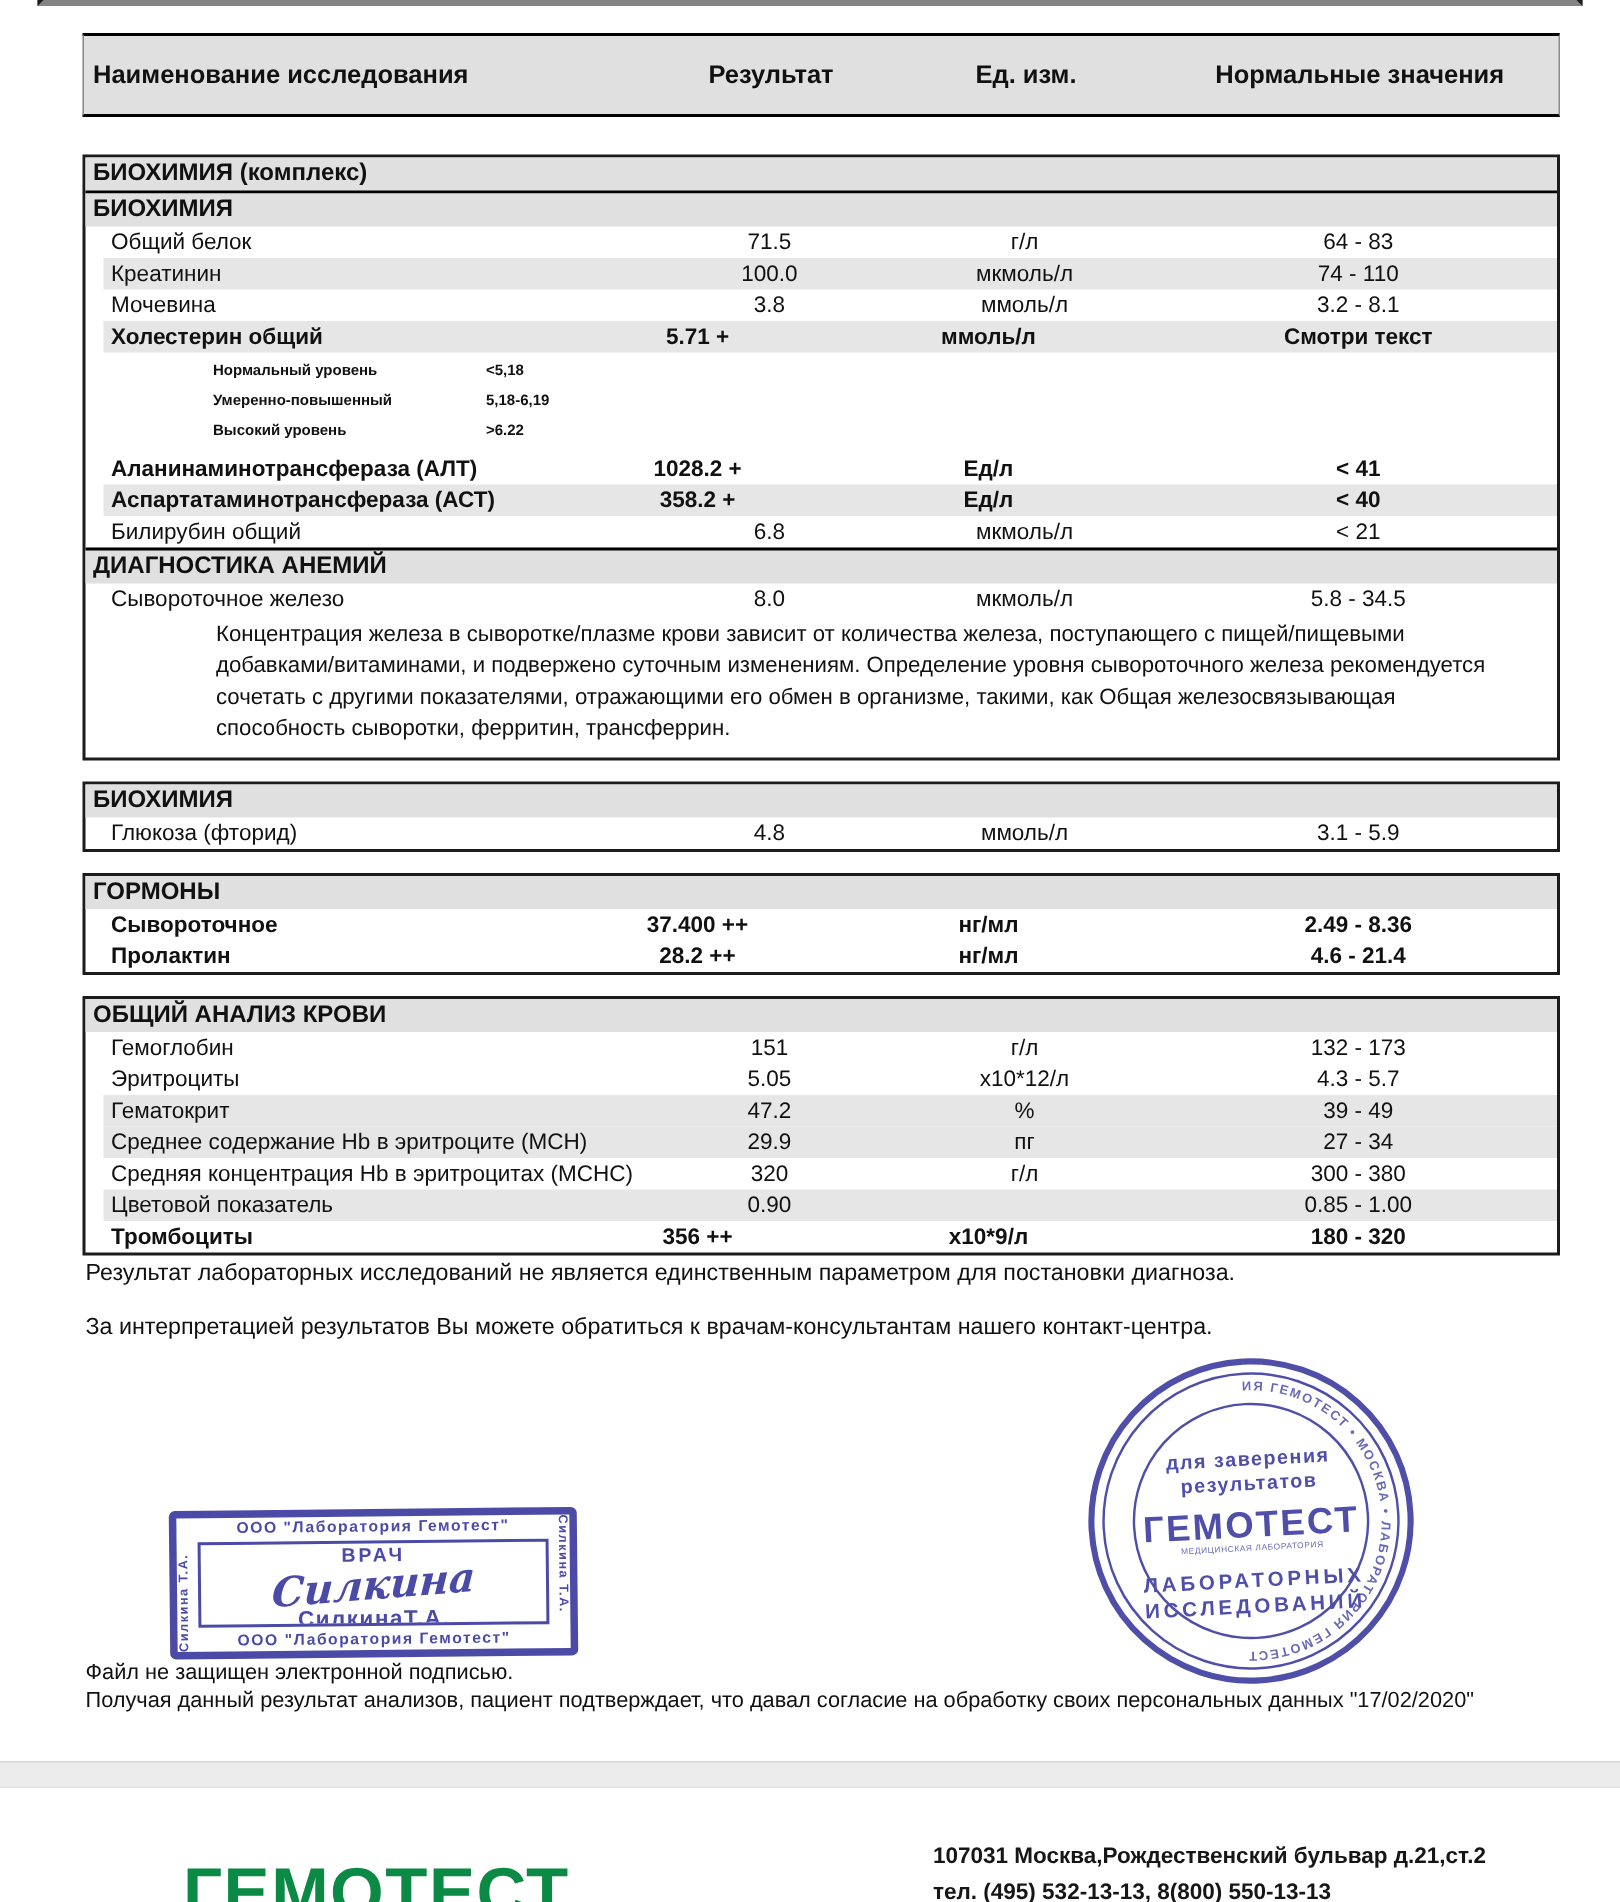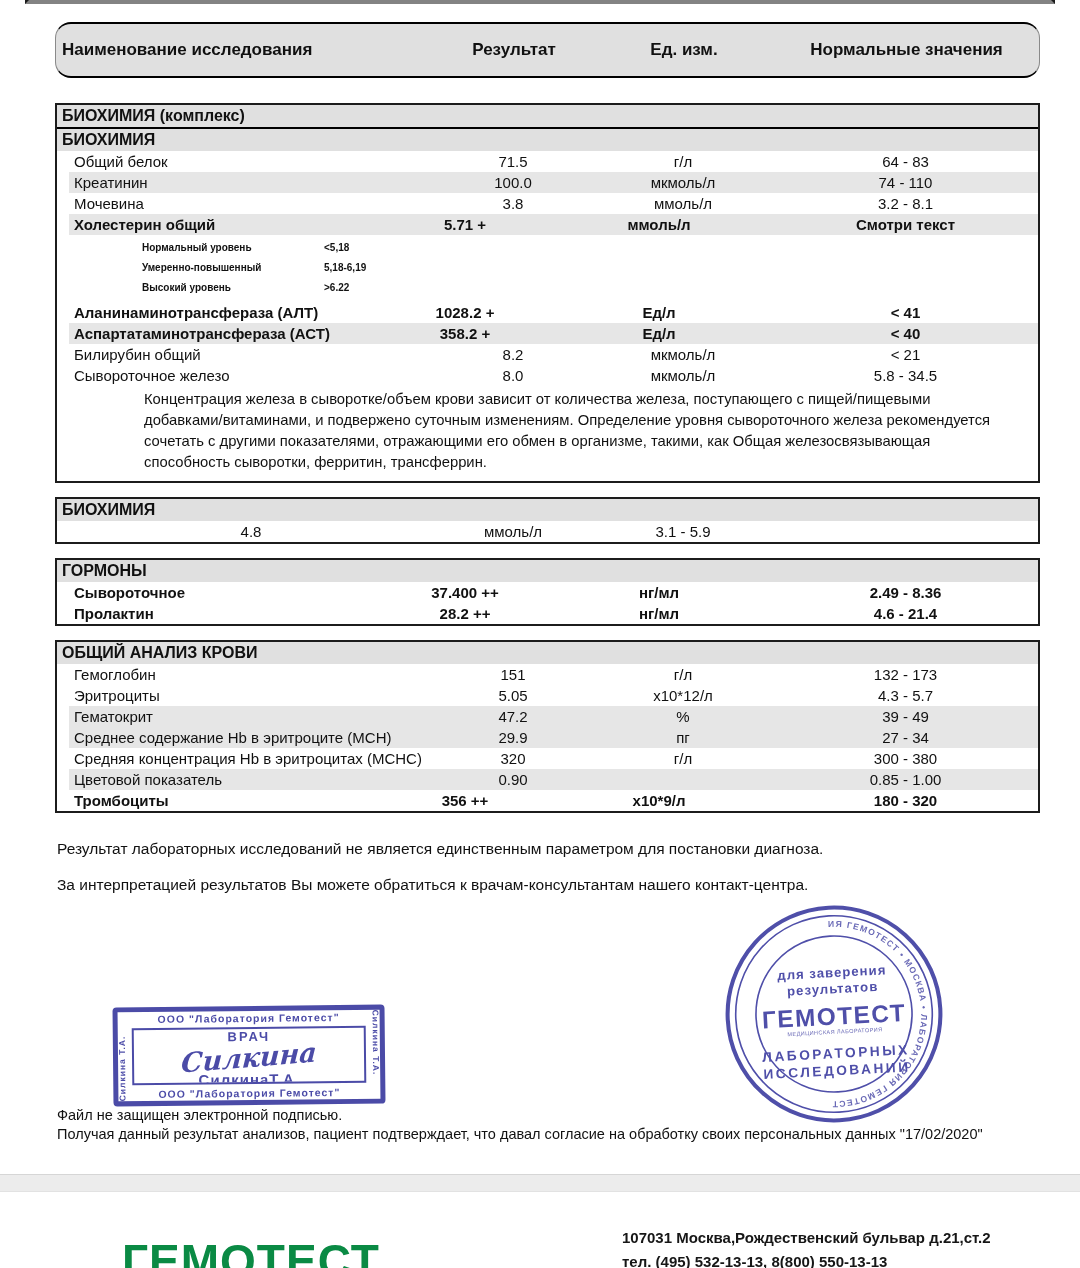--- a/index.html
+++ b/index.html
@@ -9,21 +9,21 @@
   
   .top-remnant{position:absolute;left:25px;top:0;width:1030px;height:4px;
                border-left:4px solid #1a1a1a;border-right:4px solid #1a1a1a;
                border-bottom:4px solid #838383;box-sizing:border-box;}
 
   
   .colhead{position:absolute;left:55px;top:22px;width:985px;height:56px;box-sizing:border-box;
            background:#e0e0e0;border-top:2px solid #000;border-bottom:2px solid #000;
            border-left:1px solid #8a8a8a;border-right:1px solid #8a8a8a;
            display:grid;grid-template-columns:1fr 160px 180px 265px;align-items:center;
-           font-weight:bold;font-size:17px;border-radius:16px;}
+           font-weight:bold;font-size:17px;}
   .colhead .c.name{padding-left:6px;}
   .c.mid{text-align:center;}
 
   
   #boxes{position:absolute;left:55px;top:103px;width:985px;}
   .box{border:2px solid #1c1c1c;box-sizing:border-box;background:#fff;margin-bottom:14px;}
   .sec{background:#e0e0e0;font-weight:bold;font-size:16px;line-height:22px;padding-left:5px;}
   .sec.divider{border-bottom:2px solid #000;}
   .sec.topline{border-top:2px solid #000;}
   .row{display:grid;grid-template-columns:1fr 160px 180px 265px;font-size:15px;line-height:21px;margin-left:12px;}
@@ -143,40 +143,42 @@
           <div class="c mid">&lt; 41</div>
         </div>
         <div class="row shaded bold">
           <div class="c name">Аспартатаминотрансфераза (АСТ)</div>
           <div class="c mid">358.2 +</div>
           <div class="c mid">Ед/л</div>
           <div class="c mid">&lt; 40</div>
         </div>
         <div class="row">
           <div class="c name">Билирубин общий</div>
-          <div class="c mid">8.2</div>
+          <div class="c mid">6.8</div>
           <div class="c mid">мкмоль/л</div>
           <div class="c mid">&lt; 21</div>
         </div>
+        <div class="sec topline">ДИАГНОСТИКА АНЕМИЙ</div>
         <div class="row">
           <div class="c name">Сывороточное железо</div>
           <div class="c mid">8.0</div>
           <div class="c mid">мкмоль/л</div>
           <div class="c mid">5.8 - 34.5</div>
         </div>
         <div class="comment">
-          <div>Концентрация железа в сыворотке/объем крови зависит от количества железа, поступающего с пищей/пищевыми</div>
+          <div>Концентрация железа в сыворотке/плазме крови зависит от количества железа, поступающего с пищей/пищевыми</div>
           <div>добавками/витаминами, и подвержено суточным изменениям. Определение уровня сывороточного железа рекомендуется</div>
           <div>сочетать с другими показателями, отражающими его обмен в организме, такими, как Общая железосвязывающая</div>
           <div>способность сыворотки, ферритин, трансферрин.</div>
         </div>
       </div>
       <div class="box">
         <div class="sec">БИОХИМИЯ</div>
         <div class="row">
+          <div class="c name">Глюкоза (фторид)</div>
           <div class="c mid">4.8</div>
           <div class="c mid">ммоль/л</div>
           <div class="c mid">3.1 - 5.9</div>
         </div>
       </div>
       <div class="box">
         <div class="sec">ГОРМОНЫ</div>
         <div class="row bold">
           <div class="c name">Сывороточное</div>
           <div class="c mid">37.400 ++</div>

